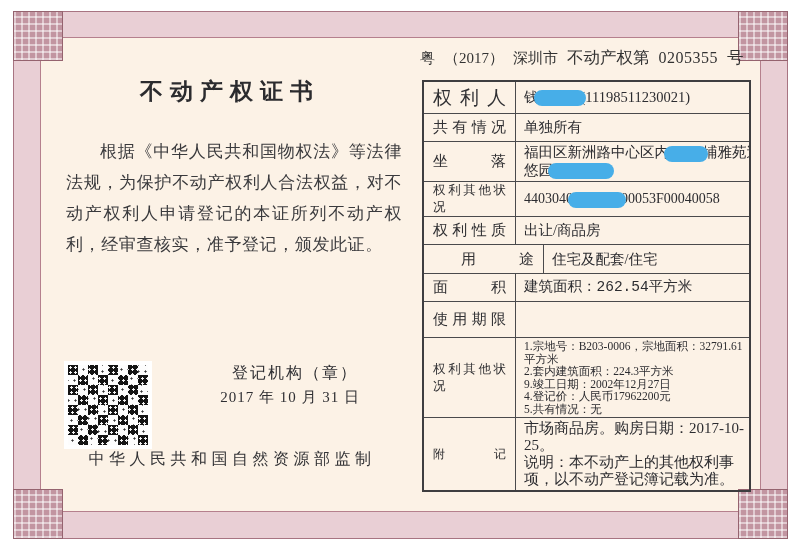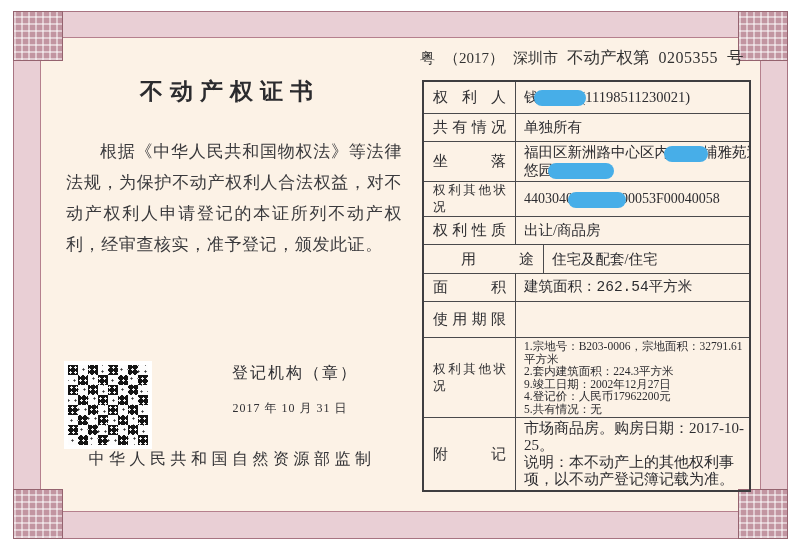--- a/index.html
+++ b/index.html
@@ -25,21 +25,21 @@
   
   .title{position:absolute;left:60px;top:76px;width:340px;text-align:center;
          font-size:23px;letter-spacing:7px;font-weight:600;color:#2b2b2e;}
   .bodytext{position:absolute;left:66px;top:136px;width:336px;font-size:17px;line-height:31px;
             text-align:justify;text-indent:2em;letter-spacing:.6px;color:#3a3a3d;}
   .seal{position:absolute;left:64px;top:361px;background:#fff;padding:4px;line-height:0;}
   .seal-grid{display:grid;grid-template-columns:repeat(8,10px);grid-auto-rows:10px;}
   .sc-b{background:#141414;background-image:radial-gradient(rgba(255,255,255,.95) 1px, transparent 1.3px);background-size:5px 5px;}
   .sc-w{background:#fdfdfd;background-image:radial-gradient(rgba(20,20,20,.85) .9px, transparent 1.2px);background-size:7px 7px;background-position:2px 3px;}
   .seal-label{position:absolute;left:210px;top:363px;width:170px;text-align:center;font-size:16px;letter-spacing:2px;}
-  .issue-date{position:absolute;left:190px;top:400px;width:200px;text-align:center;font-size:12px;letter-spacing:1px;}
+  .issue-date{position:absolute;left:190px;top:388px;width:200px;text-align:center;font-size:15px;letter-spacing:1px;}
   .issuer{position:absolute;left:58px;top:449px;width:348px;text-align:center;font-size:16px;letter-spacing:4.5px;color:#333336;}
   
   .headerline{position:absolute;left:420px;top:47px;width:335px;display:flex;align-items:baseline;gap:9px;font-size:15px;color:#333;}
   .headerline .big{font-size:16.5px;}
   .headerline .num{font-size:16px;letter-spacing:.5px;}
   
   .ptable{position:absolute;left:422px;top:80px;width:325px;border:2px solid #3e3e40;background:transparent;}
   .trow{display:flex;border-top:1px solid #4a4a4c;}
   .trow:first-child{border-top:none;}
   .tlabel{width:92px;flex:0 0 92px;border-right:1px solid #4a4a4c;display:flex;flex-direction:column;justify-content:center;
@@ -140,21 +140,21 @@
     <span>粤</span>
     <span>（2017）</span>
     <span>深圳市</span>
     <span class="big">不动产权第</span>
     <span class="num">0205355</span>
     <span class="big">号</span>
   </div>
 
   <div class="ptable" id="cert-table">
       <div class="trow" style="min-height: 31px;">
-        <div class="tlabel" style="font-size: 15px; font-family: Liberation Serif, serif;">
+        <div class="tlabel" style="font-size: 19px; font-family: Liberation Serif, serif;">
           <span>权利人</span>
         </div>
         <div class="tvalue" style="font-size: 14.5px;">
           <div class="vline nowrap" style="line-height: 17px;"><span>钱</span><span class="redact" style="width: 52px; background: rgb(71, 174, 232);"></span><span>(11198511230021)</span></div>
         </div>
       </div>
       <div class="trow" style="min-height: 27px;">
         <div class="tlabel" style="font-size: 15px;">
           <span>共有情况</span>
         </div>
@@ -215,21 +215,21 @@
         </div>
         <div class="tvalue" style="font-size: 11.5px;">
           <div class="vline" style="line-height: 12.5px;"><span>1.宗地号：B203-0006，宗地面积：32791.61平方米</span></div>
           <div class="vline" style="line-height: 12.5px;"><span>2.套内建筑面积：224.3平方米</span></div>
           <div class="vline" style="line-height: 12.5px;"><span>9.竣工日期：2002年12月27日</span></div>
           <div class="vline" style="line-height: 12.5px;"><span>4.登记价：人民币17962200元</span></div>
           <div class="vline" style="line-height: 12.5px;"><span>5.共有情况：无</span></div>
         </div>
       </div>
       <div class="trow" style="min-height: 70px;">
-        <div class="tlabel" style="font-size: 15px; align-items: flex-end;">
+        <div class="tlabel" style="font-size: 12px; align-items: flex-end;">
           <span>附记</span>
         </div>
         <div class="tvalue" style="font-size: 15px;">
           <div class="vline" style="line-height: 17px;"><span>市场商品房。购房日期：2017-10-25。</span></div>
           <div class="vline" style="line-height: 17px;"><span>说明：本不动产上的其他权利事项，以不动产登记簿记载为准。</span></div>
         </div>
       </div>
     </div>
 </div>
 

